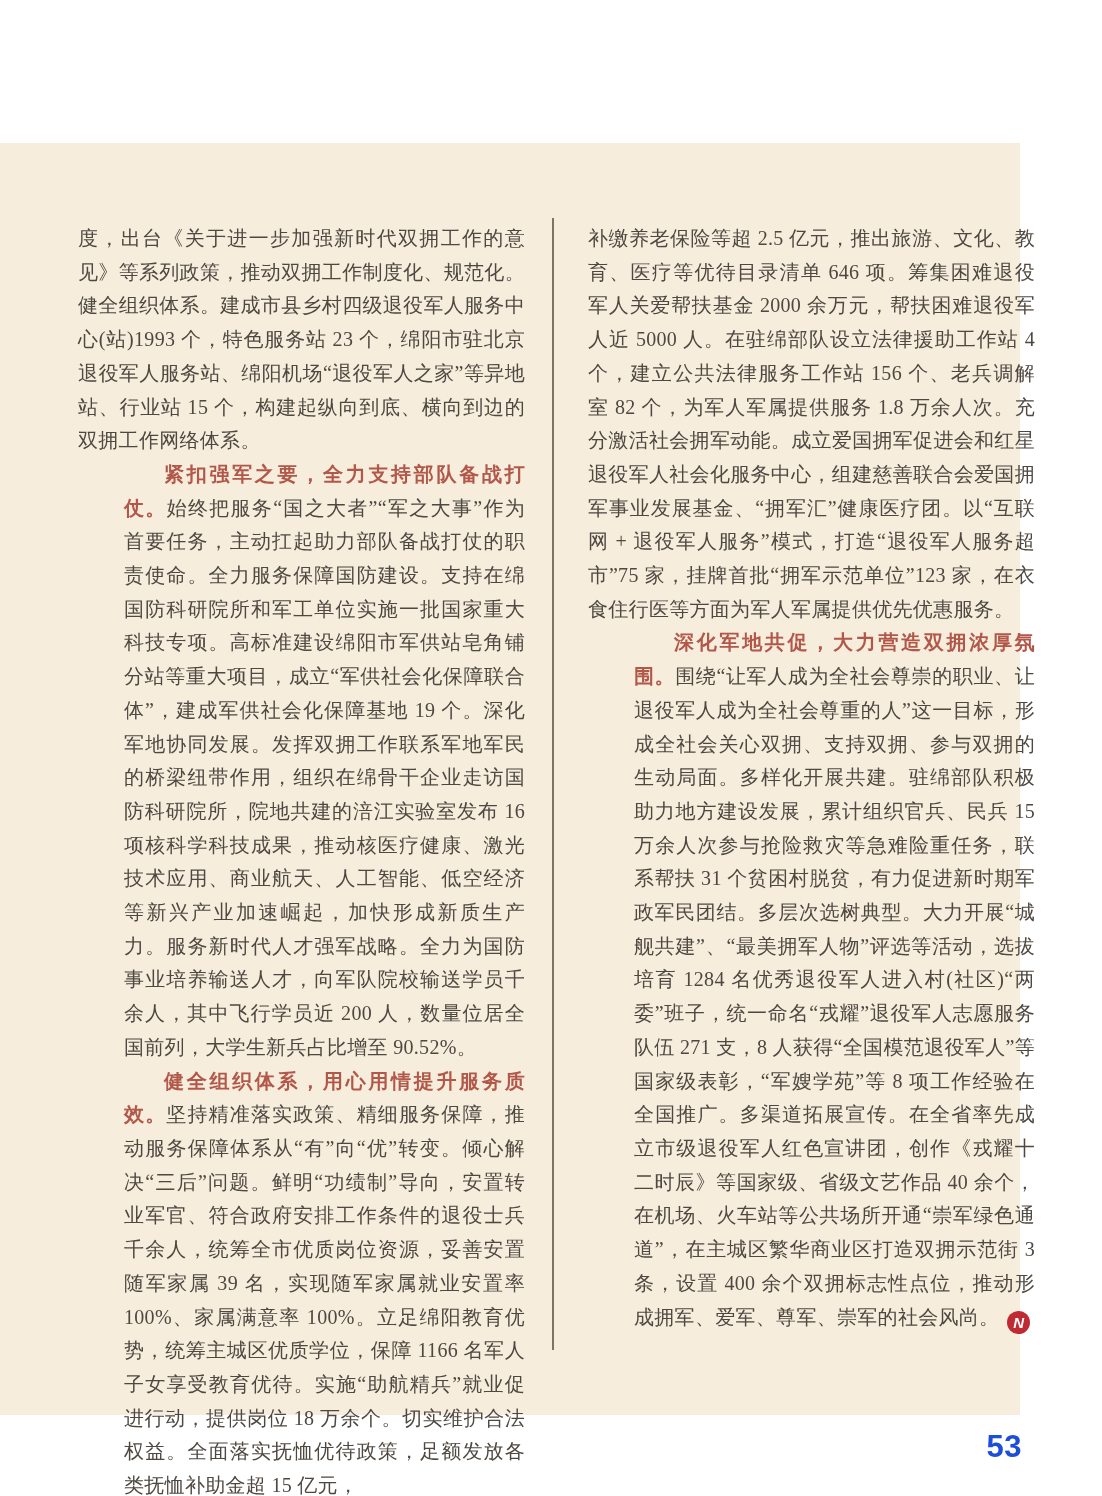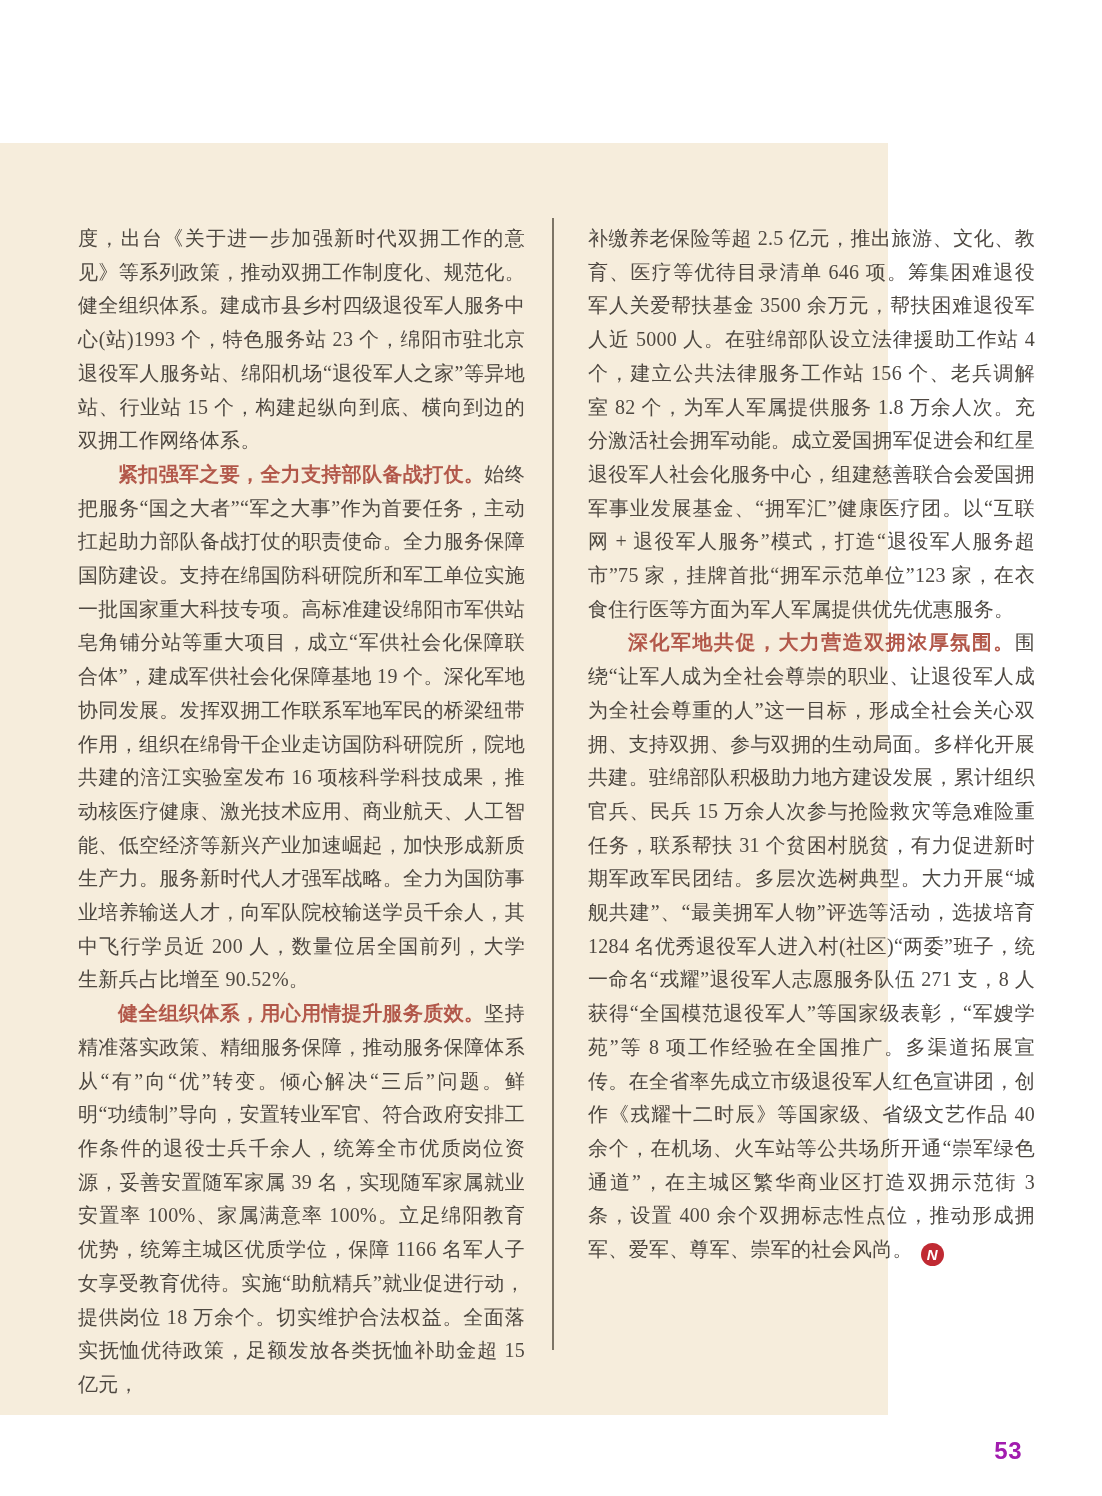--- a/index.html
+++ b/index.html
@@ -5,39 +5,39 @@
   html,body { margin:0; padding:0; }
   body {
     width:1102px; height:1496px;
     background:#ffffff;
     position:relative;
     font-family:"Liberation Serif", serif;
     overflow:hidden;
   }
   .band {
     position:absolute; left:0; top:143px;
-    width:888px; height:1272px;
+    width:1020px; height:1272px;
     background:#f6eddc;
   }
   .col {
     position:absolute; top:79px; width:447px;
     font-size:20px; line-height:33.7px;
     color:#4e4841;
     text-align:justify;
     letter-spacing:0.3px;
   }
   .col-left  { left:78px;  }
   .col-right { left:588px; }
   .divider {
     position:absolute; left:552px; top:75px;
     width:2px; height:1132px;
     background:#7c7466;
   }
   p.para { margin:0; padding:0; }
-  p.indent { text-indent:2em; }
+  p.indent { text-indent:2em;margin-left:46px; }
   .lead {
     color:#b2584a;
     font-weight:700;
     font-family:"Liberation Sans", sans-serif;
   }
   .endmark {
     display:inline-block;
     width:23px; height:23px;
     background:#c02a33;
     border-radius:50%;
@@ -48,40 +48,40 @@
     font-weight:700;
     font-size:15px;
     vertical-align:-4px;
     margin-left:8px;
     font-family:"Liberation Sans", sans-serif;
     text-indent:0;
   }
   .page-number {
     position:absolute;
     right:80px; bottom:31px;
-    font-size:24px;
+    font-size:31px;
     font-weight:700;
-    color:#a21caf;
+    color:#1d4ed8;
     font-family:"Liberation Sans", sans-serif;
     letter-spacing:0.5px;
   }
 </style>
 </head>
 <body>
 
 <div class="band">
 
   <div class="col col-left">
     <p class="para"><span>度，出台《关于进一步加强新时代双拥工作的意见》等系列政策，推动双拥工作制度化、规范化。健全组织体系。建成市县乡村四级退役军人服务中心(站)1993 个，特色服务站 23 个，绵阳市驻北京退役军人服务站、绵阳机场“退役军人之家”等异地站、行业站 15 个，构建起纵向到底、横向到边的双拥工作网络体系。</span></p>
     <p class="para indent"><strong class="lead">紧扣强军之要，全力支持部队备战打仗。</strong><span>始终把服务“国之大者”“军之大事”作为首要任务，主动扛起助力部队备战打仗的职责使命。全力服务保障国防建设。支持在绵国防科研院所和军工单位实施一批国家重大科技专项。高标准建设绵阳市军供站皂角铺分站等重大项目，成立“军供社会化保障联合体”，建成军供社会化保障基地 19 个。深化军地协同发展。发挥双拥工作联系军地军民的桥梁纽带作用，组织在绵骨干企业走访国防科研院所，院地共建的涪江实验室发布 16 项核科学科技成果，推动核医疗健康、激光技术应用、商业航天、人工智能、低空经济等新兴产业加速崛起，加快形成新质生产力。服务新时代人才强军战略。全力为国防事业培养输送人才，向军队院校输送学员千余人，其中飞行学员近 200 人，数量位居全国前列，大学生新兵占比增至 90.52%。</span></p>
     <p class="para indent"><strong class="lead">健全组织体系，用心用情提升服务质效。</strong><span>坚持精准落实政策、精细服务保障，推动服务保障体系从“有”向“优”转变。倾心解决“三后”问题。鲜明“功绩制”导向，安置转业军官、符合政府安排工作条件的退役士兵千余人，统筹全市优质岗位资源，妥善安置随军家属 39 名，实现随军家属就业安置率 100%、家属满意率 100%。立足绵阳教育优势，统筹主城区优质学位，保障 1166 名军人子女享受教育优待。实施“助航精兵”就业促进行动，提供岗位 18 万余个。切实维护合法权益。全面落实抚恤优待政策，足额发放各类抚恤补助金超 15 亿元，</span></p>
   </div>
 
   <div class="divider"></div>
 
   <div class="col col-right">
-    <p class="para"><span>补缴养老保险等超 2.5 亿元，推出旅游、文化、教育、医疗等优待目录清单 646 项。筹集困难退役军人关爱帮扶基金 3500 余万元，帮扶困难退役军人近 5000 人。在驻绵部队设立法律援助工作站 4 个，建立公共法律服务工作站 156 个、老兵调解室 82 个，为军人军属提供服务 1.8 万余人次。充分激活社会拥军动能。成立爱国拥军促进会和红星退役军人社会化服务中心，组建慈善联合会爱国拥军事业发展基金、“拥军汇”健康医疗团。以“互联网 + 退役军人服务”模式，打造“退役军人服务超市”75 家，挂牌首批“拥军示范单位”123 家，在衣食住行医等方面为军人军属提供优先优惠服务。</span></p>
+    <p class="para"><span>补缴养老保险等超 2.5 亿元，推出旅游、文化、教育、医疗等优待目录清单 646 项。筹集困难退役军人关爱帮扶基金 2000 余万元，帮扶困难退役军人近 5000 人。在驻绵部队设立法律援助工作站 4 个，建立公共法律服务工作站 156 个、老兵调解室 82 个，为军人军属提供服务 1.8 万余人次。充分激活社会拥军动能。成立爱国拥军促进会和红星退役军人社会化服务中心，组建慈善联合会爱国拥军事业发展基金、“拥军汇”健康医疗团。以“互联网 + 退役军人服务”模式，打造“退役军人服务超市”75 家，挂牌首批“拥军示范单位”123 家，在衣食住行医等方面为军人军属提供优先优惠服务。</span></p>
     <p class="para indent"><strong class="lead">深化军地共促，大力营造双拥浓厚氛围。</strong><span>围绕“让军人成为全社会尊崇的职业、让退役军人成为全社会尊重的人”这一目标，形成全社会关心双拥、支持双拥、参与双拥的生动局面。多样化开展共建。驻绵部队积极助力地方建设发展，累计组织官兵、民兵 15 万余人次参与抢险救灾等急难险重任务，联系帮扶 31 个贫困村脱贫，有力促进新时期军政军民团结。多层次选树典型。大力开展“城舰共建”、“最美拥军人物”评选等活动，选拔培育 1284 名优秀退役军人进入村(社区)“两委”班子，统一命名“戎耀”退役军人志愿服务队伍 271 支，8 人获得“全国模范退役军人”等国家级表彰，“军嫂学苑”等 8 项工作经验在全国推广。多渠道拓展宣传。在全省率先成立市级退役军人红色宣讲团，创作《戎耀十二时辰》等国家级、省级文艺作品 40 余个，在机场、火车站等公共场所开通“崇军绿色通道”，在主城区繁华商业区打造双拥示范街 3 条，设置 400 余个双拥标志性点位，推动形成拥军、爱军、尊军、崇军的社会风尚。</span><span class="endmark">N</span></p>
   </div>
 
 </div>
 
 <div class="page-number">53</div>
 
 </body></html>

